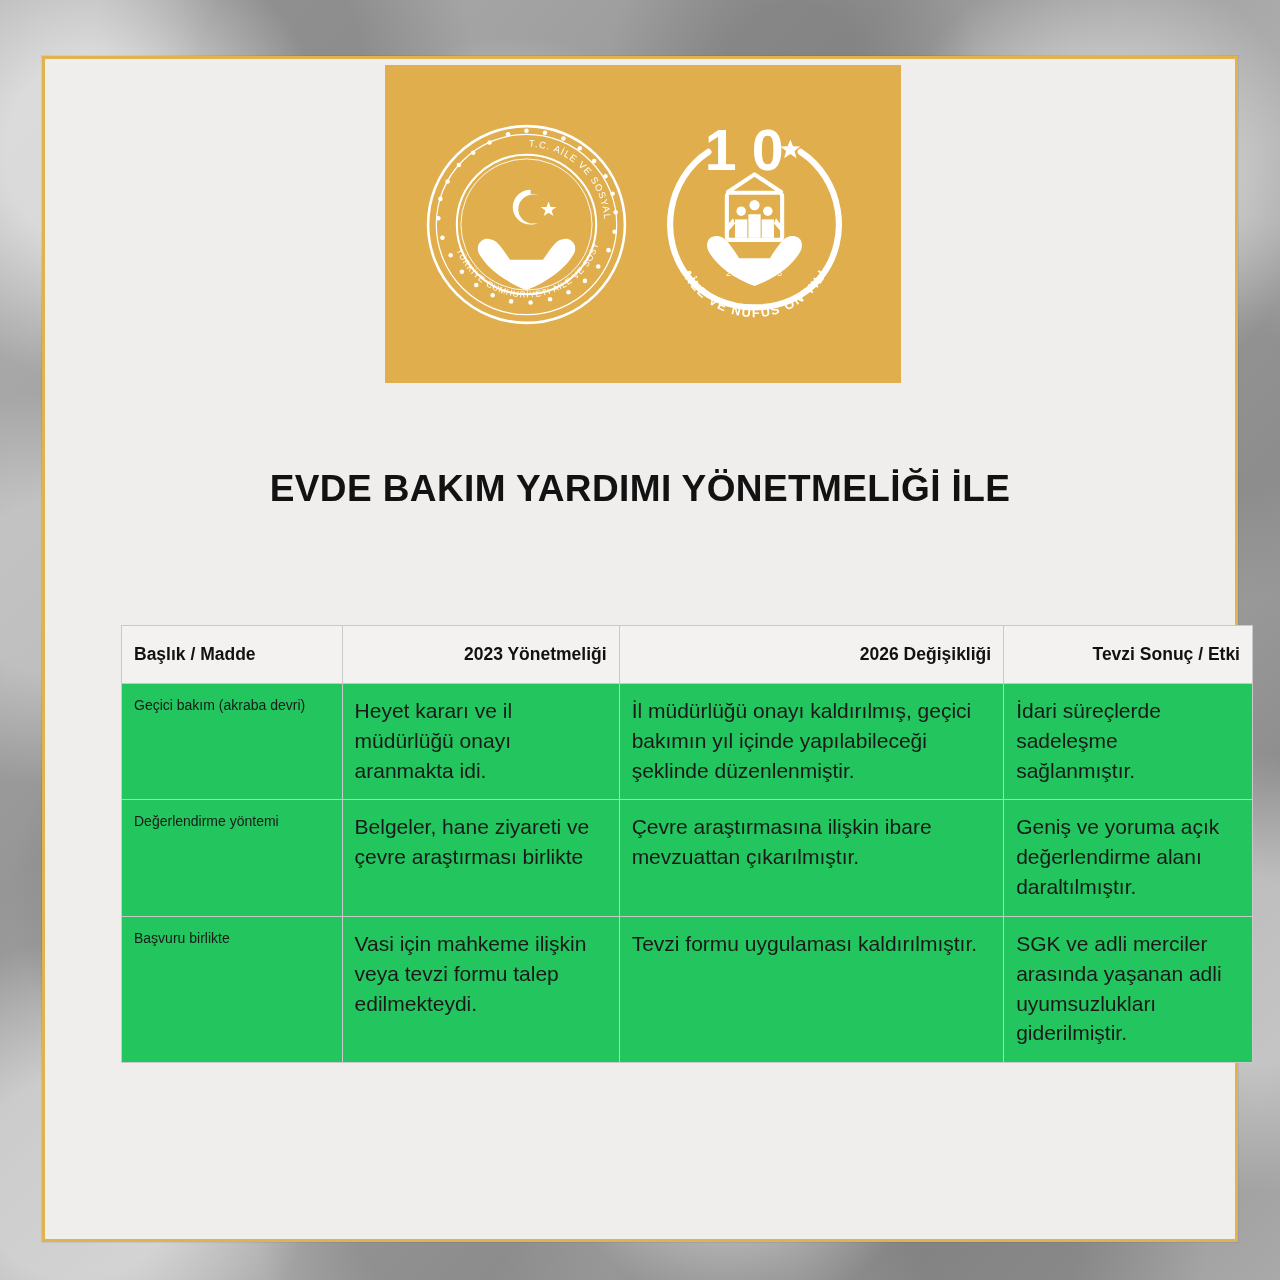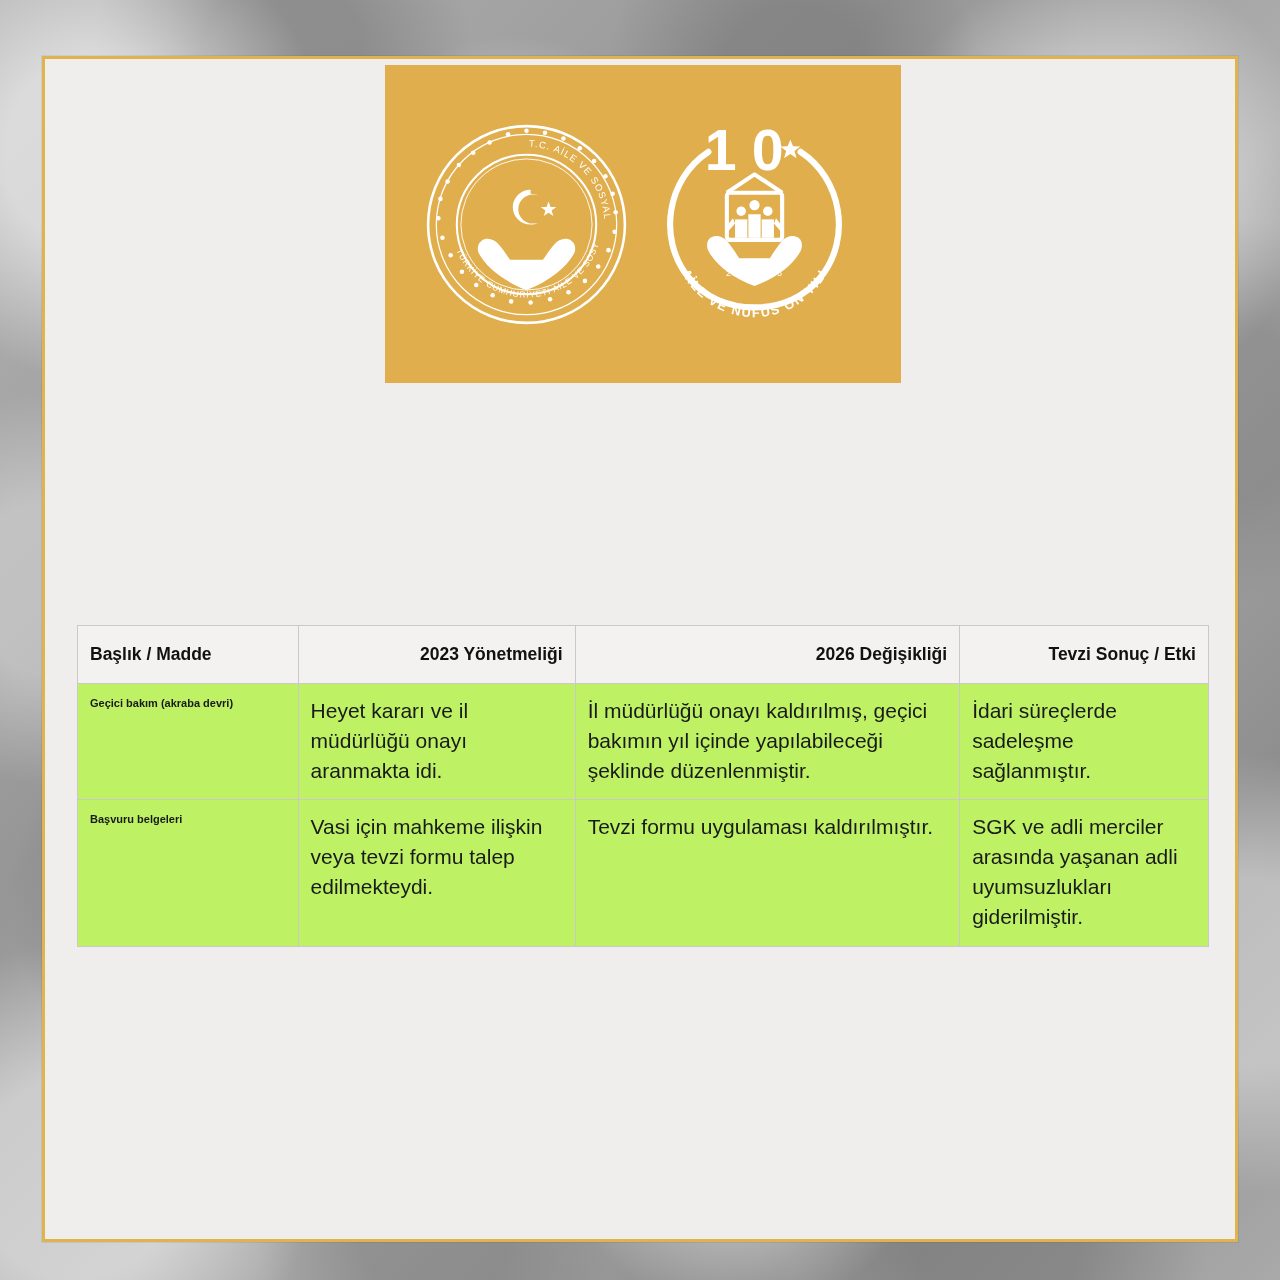--- a/index.html
+++ b/index.html
@@ -82,21 +82,22 @@
 
   .table-wrap {
     position: absolute;
     left: 32px;
     top: 566px;
     width: 1132px;
   }
   table.compare {
     width: 100%;
     border-collapse: collapse;
-    background: #bef264;
+    background: #22c55e;
+    margin-left: 44px;
   }
   table.compare th, table.compare td {
     border: 1px solid #c9c9c9;
     vertical-align: top;
     padding: 12px 12px 14px 12px;
   }
   table.compare thead th {
     text-align: right;
     font-size: 17.5px;
     font-weight: bold;
@@ -105,22 +106,22 @@
     padding-bottom: 18px;
     background: #f3f2f0;
   }
   table.compare thead th.first { text-align: left; }
   table.compare td {
     font-size: 21px;
     color: #1a1a1a;
     line-height: 1.42;
   }
   table.compare td.rowhead {
-    font-weight: bold;
-    font-size: 11px;
+    font-weight: normal;
+    font-size: 14px;
   }
   .col-a { width: 19.5%; }
   .col-b { width: 24.5%; }
   .col-c { width: 34%; }
   .col-d { width: 22%; }
 </style>
 </head>
 <body>
 
 <div class="bg-texture"></div>
@@ -205,41 +206,48 @@
       </g>
       <text x="105" y="155" font-size="8.4" text-anchor="middle" fill="#ffffff" letter-spacing="1">2026 - 2035</text>
       <path id="decade-caption-path" d="M 26 128 A 80 80 0 0 0 184 128" fill="none" stroke="none"></path>
       <text font-size="12.4" font-weight="bold" font-family="Liberation Sans, sans-serif" fill="#ffffff" letter-spacing="1.6">
         <textPath href="#decade-caption-path" startOffset="11%">AİLE VE NÜFUS ON YILI</textPath>
       </text>
     </svg>
   </div>
 
   <div class="title-block">
+    <div class="title-line">EVDE BAKIM YARDIMI YÖNETMELİĞİ İLE</div>
   </div>
 
   <div class="table-wrap">
     <table class="compare">
       <thead>
         <tr>
           <th class="first col-a">Başlık / Madde</th>
           <th class="col-b">2023 Yönetmeliği</th>
           <th class="col-c">2026 Değişikliği</th>
           <th class="col-d">Tevzi Sonuç / Etki</th>
         </tr>
       </thead>
       <tbody>
         <tr>
           <td class="rowhead">Geçici bakım (akraba devri)</td>
           <td>Heyet kararı ve il müdürlüğü onayı aranmakta idi.</td>
           <td>İl müdürlüğü onayı kaldırılmış, geçici bakımın yıl içinde yapılabileceği şeklinde düzenlenmiştir.</td>
           <td>İdari süreçlerde sadeleşme sağlanmıştır.</td>
         </tr>
         <tr>
-          <td class="rowhead">Başvuru belgeleri</td>
+          <td class="rowhead">Değerlendirme yöntemi</td>
+          <td>Belgeler, hane ziyareti ve çevre araştırması birlikte</td>
+          <td>Çevre araştırmasına ilişkin ibare mevzuattan çıkarılmıştır.</td>
+          <td>Geniş ve yoruma açık değerlendirme alanı daraltılmıştır.</td>
+        </tr>
+        <tr>
+          <td class="rowhead">Başvuru birlikte</td>
           <td>Vasi için mahkeme ilişkin veya tevzi formu talep edilmekteydi.</td>
           <td>Tevzi formu uygulaması kaldırılmıştır.</td>
           <td>SGK ve adli merciler arasında yaşanan adli uyumsuzlukları giderilmiştir.</td>
         </tr>
       </tbody>
     </table>
   </div>
 </div>
 
 </body></html>

